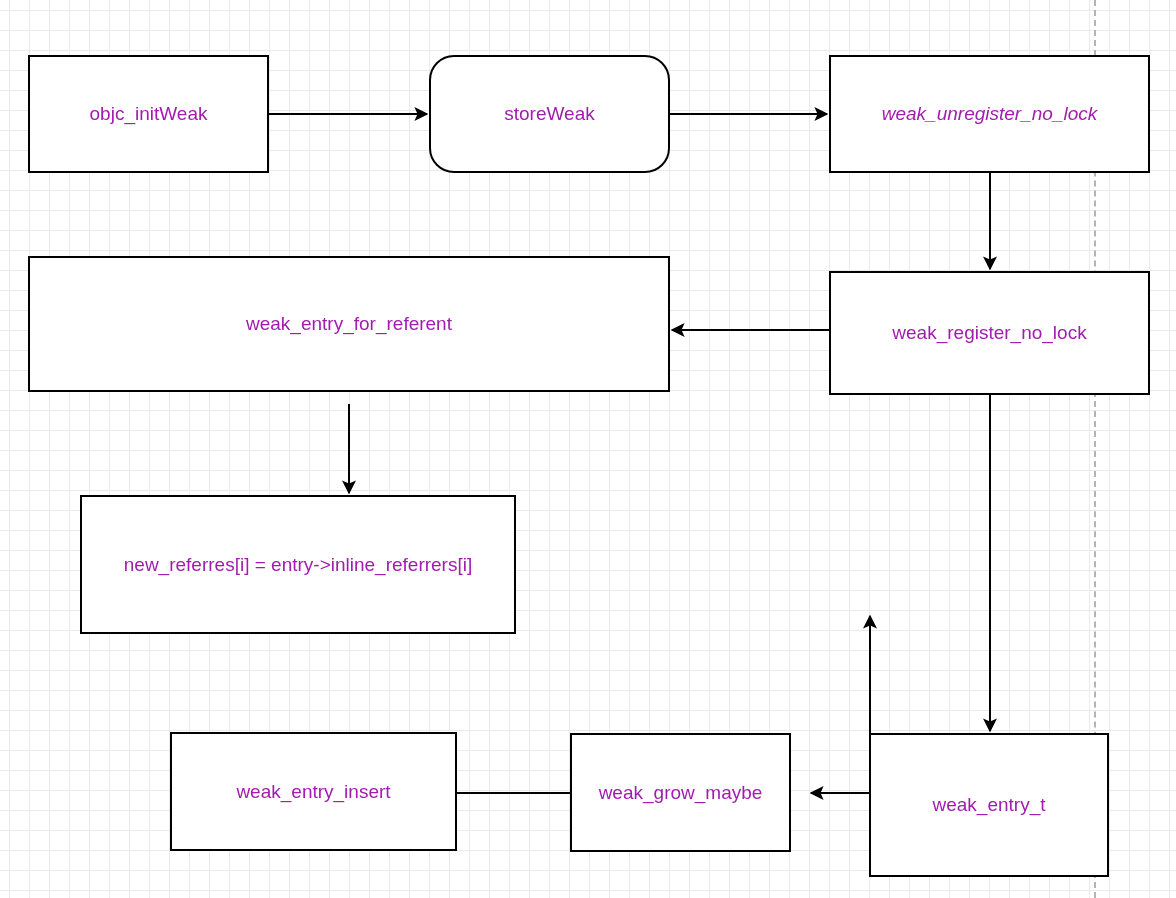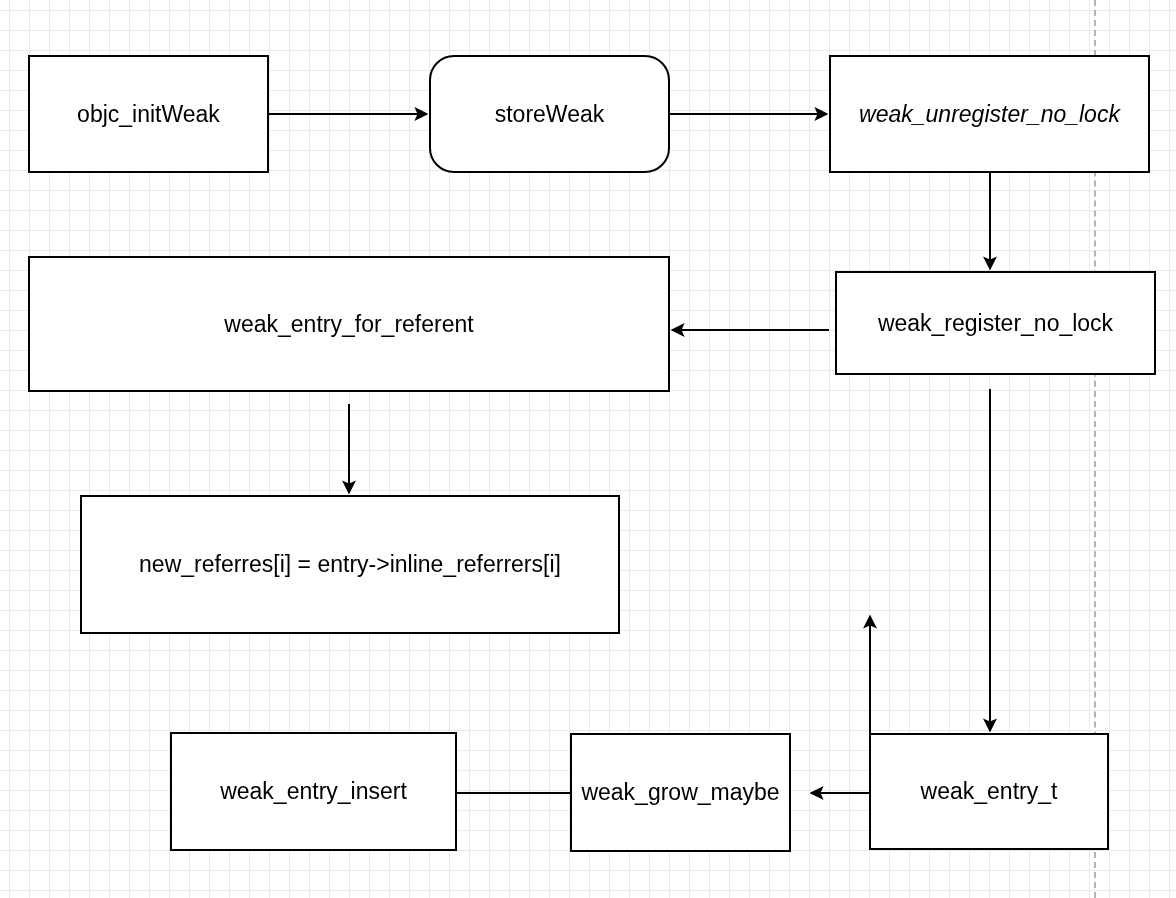--- a/index.html
+++ b/index.html
@@ -35,22 +35,22 @@
   }
   .node {
     position: absolute;
     box-sizing: border-box;
     border: 2px solid #000000;
     background: #ffffff;
     display: flex;
     align-items: center;
     justify-content: center;
     text-align: center;
-    color: #000000;
-    font-size: 23px;
+    color: #a21caf;
+    font-size: 19px;
     line-height: 1.25;
     font-family: "Liberation Sans", sans-serif;
     white-space: pre-line;
     z-index: 3;
   }
   .edge-layer {
     position: absolute;
     left: 0;
     top: 0;
     width: 1176px;
@@ -97,19 +97,19 @@
 
     <line x1="570" y1="793" x2="411" y2="793" stroke="#000000" stroke-width="2" marker-end="url(#arrow)"></line>
 
     <line x1="870" y1="733" x2="870" y2="616" stroke="#000000" stroke-width="2" marker-end="url(#arrow)"></line>
   </svg>
 
   <div class="node" style="left: 28px; top: 55px; width: 241px; height: 118px;">objc_initWeak</div>
   <div class="node" style="left: 429px; top: 55px; width: 241px; height: 118px; border-radius: 25px;">storeWeak</div>
   <div class="node" style="left: 829px; top: 55px; width: 321px; height: 118px; font-style: italic;">weak_unregister_no_lock</div>
   <div class="node" style="left: 28px; top: 256px; width: 642px; height: 136px;">weak_entry_for_referent</div>
-  <div class="node" style="left: 829px; top: 271px; width: 321px; height: 104px; margin-left: 6px;">weak_register_no_lock</div>
-  <div class="node" style="left: 80px; top: 495px; width: 540px; height: 139px;">new_referres[i] = entry-&gt;inline_referrers[i]</div>
+  <div class="node" style="left: 829px; top: 271px; width: 321px; height: 124px;">weak_register_no_lock</div>
+  <div class="node" style="left: 80px; top: 495px; width: 436px; height: 139px;">new_referres[i] = entry-&gt;inline_referrers[i]</div>
   <div class="node" style="left: 170px; top: 732px; width: 287px; height: 119px;">weak_entry_insert</div>
   <div class="node" style="left: 570px; top: 733px; width: 221px; height: 119px;">weak_grow_maybe</div>
-  <div class="node" style="left: 869px; top: 733px; width: 240px; height: 117px;">weak_entry_t</div>
+  <div class="node" style="left: 869px; top: 733px; width: 240px; height: 144px;">weak_entry_t</div>
 
 </div>
 
 </body></html>

